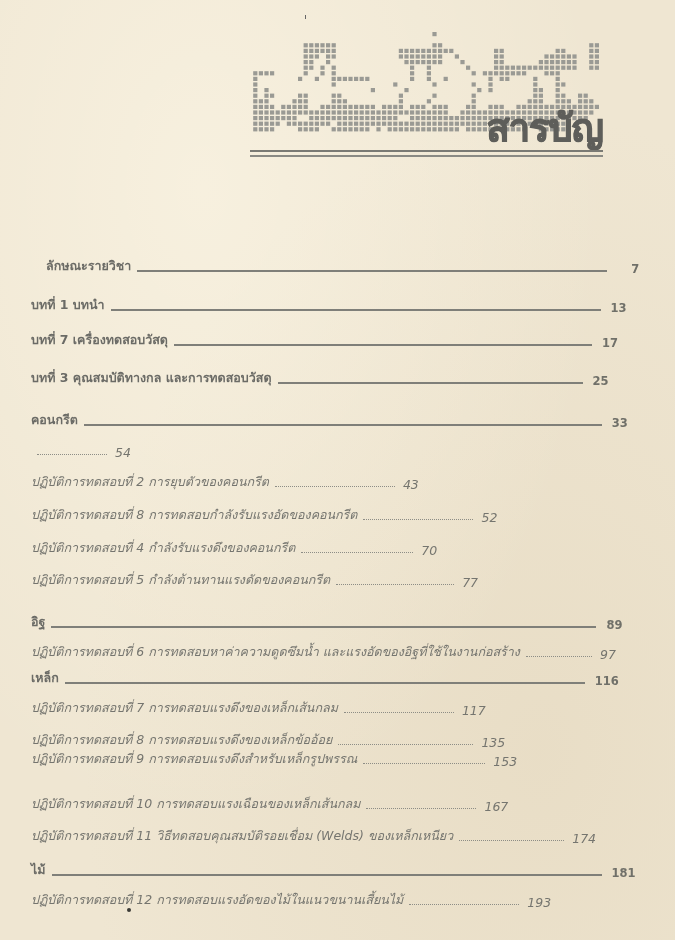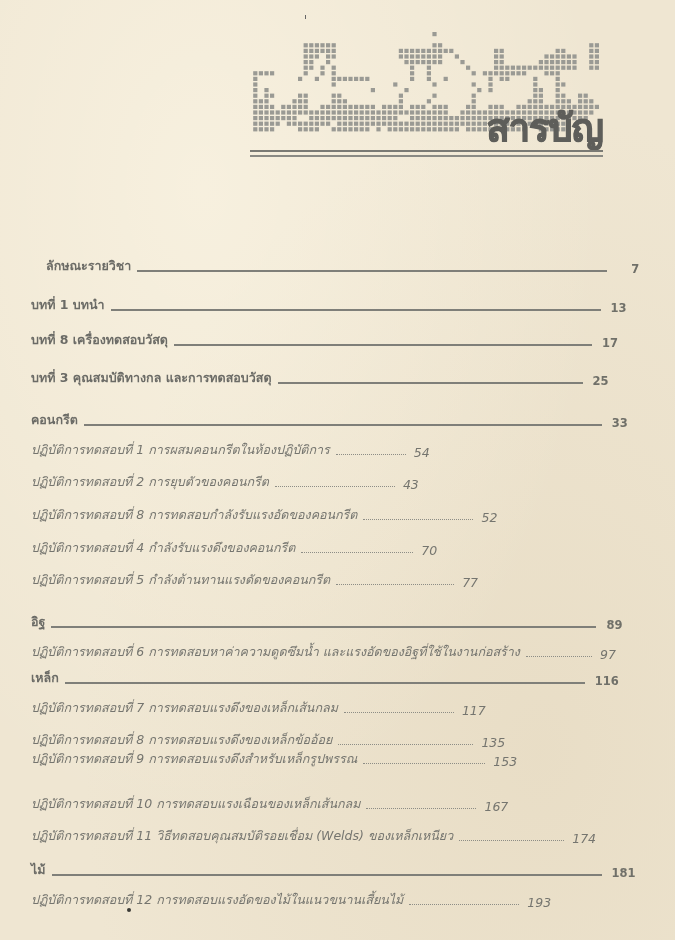--- a/index.html
+++ b/index.html
@@ -533,37 +533,36 @@
     <span class="label">ลักษณะรายวิชา</span>
     <span class="leader" style="width:470px"></span>
     <span class="page" style="margin-left:24px">7</span>
   </div>
   <div class="row section" style="top:295px;">
     <span class="label">บทที่ 1 บทนำ</span>
     <span class="leader" style="width:490px"></span>
     <span class="page">13</span>
   </div>
   <div class="row section" style="top:330px;">
-    <span class="label">บทที่ 8 เครื่องทดสอบวัสดุ</span>
+    <span class="label">บทที่ 7 เครื่องทดสอบวัสดุ</span>
     <span class="leader" style="width:418px"></span>
     <span class="page">17</span>
   </div>
   <div class="row section" style="top:368px;">
     <span class="label">บทที่ 3 คุณสมบัติทางกล และการทดสอบวัสดุ</span>
     <span class="leader" style="width:305px"></span>
     <span class="page">25</span>
   </div>
   <div class="row section" style="top:410px;">
     <span class="label">คอนกรีต</span>
     <span class="leader" style="width:518px"></span>
     <span class="page">33</span>
   </div>
 
   <div class="row lab" style="top:440px;">
-    <span class="label">ปฏิบัติการทดสอบที่ 1  การผสมคอนกรีตในห้องปฏิบัติการ</span>
     <span class="leader" style="width:70px"></span>
     <span class="page">54</span>
   </div>
   <div class="row lab" style="top:472px;">
     <span class="label">ปฏิบัติการทดสอบที่ 2  การยุบตัวของคอนกรีต</span>
     <span class="leader" style="width:120px"></span>
     <span class="page">43</span>
   </div>
   <div class="row lab" style="top:505px;">
     <span class="label">ปฏิบัติการทดสอบที่ 8  การทดสอบกำลังรับแรงอัดของคอนกรีต</span>

